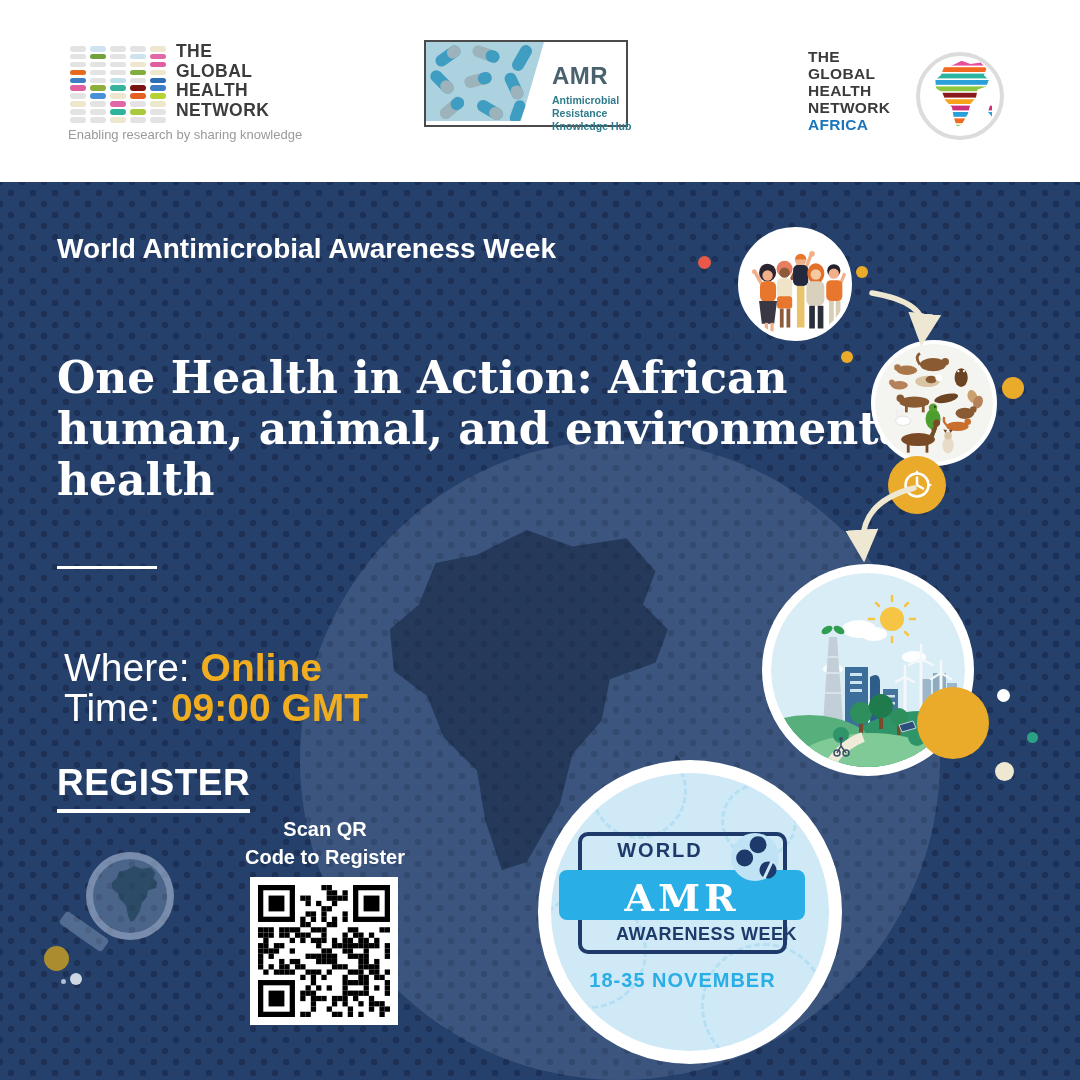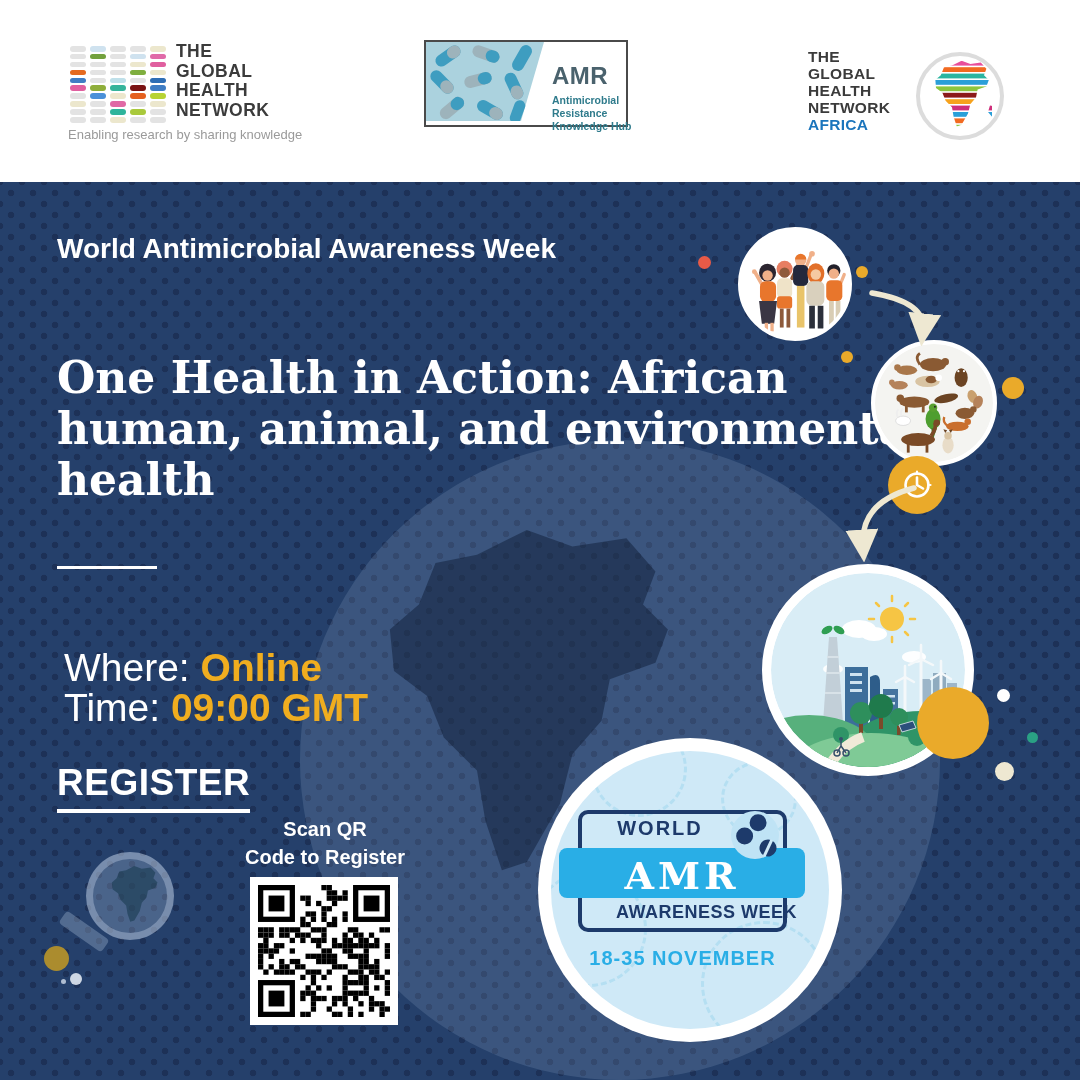--- a/index.html
+++ b/index.html
@@ -58,21 +58,21 @@
   #lens-knob{left:44px;top:764px;width:25px;height:25px;border-radius:50%;background:#ab8c2e;}
 
   
   .imgcircle{border-radius:50%;background:#fff;box-sizing:border-box;overflow:hidden;}
   #people-circle{left:738px;top:45px;width:114px;height:114px;border:4px solid #fff;}
   #animals-circle{left:871px;top:158px;width:126px;height:126px;border:4px solid #fff;}
   #clock-circle{left:888px;top:274px;width:58px;height:58px;border-radius:50%;background:#eaaa2a;}
   #env-circle{left:762px;top:382px;width:212px;height:212px;border:9px solid #fff;}
 
   
-  #badge-outer{left:538px;top:556px;width:304px;height:304px;border-radius:50%;background:#fff;}
+  #badge-outer{left:538px;top:578px;width:304px;height:304px;border-radius:50%;background:#fff;}
   #badge-inner{left:551px;top:569px;width:278px;height:278px;border-radius:50%;
     background:#cfe9f7;overflow:hidden;}
   #badge-rect{left:27px;top:59px;width:209px;height:122px;box-sizing:border-box;
     border:4px solid #1d3a6b;border-radius:10px;}
   #badge-band{left:8px;top:97px;width:246px;height:50px;background:#29aee6;border-radius:8px;}
   #badge-world{left:27px;top:66px;width:164px;text-align:center;color:#1d3a6b;
     font-weight:bold;font-size:20px;letter-spacing:2px;}
   #badge-amr{left:8px;top:102px;width:246px;text-align:center;color:#fff;
     font-family:"DejaVu Serif",serif;font-weight:bold;font-size:38px;letter-spacing:4px;}
   #badge-awareness{left:17px;top:151px;width:229px;text-align:right;color:#1d3a6b;

